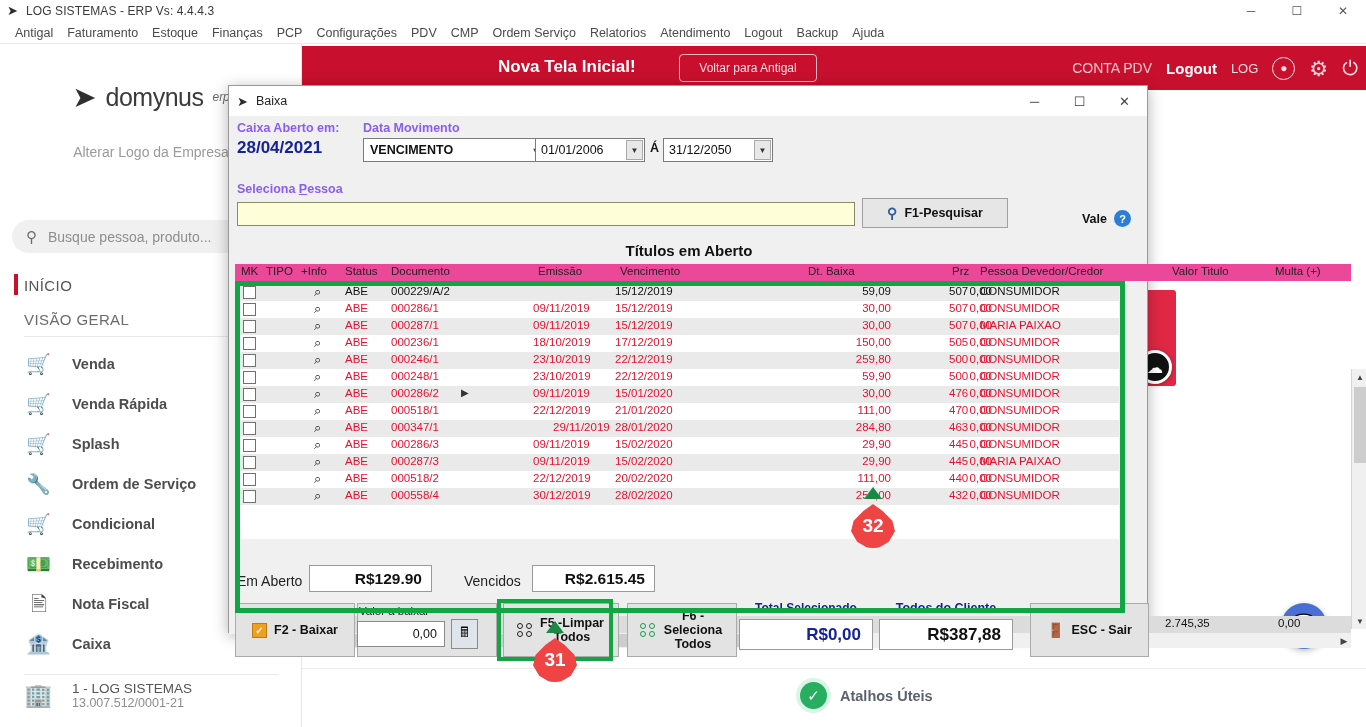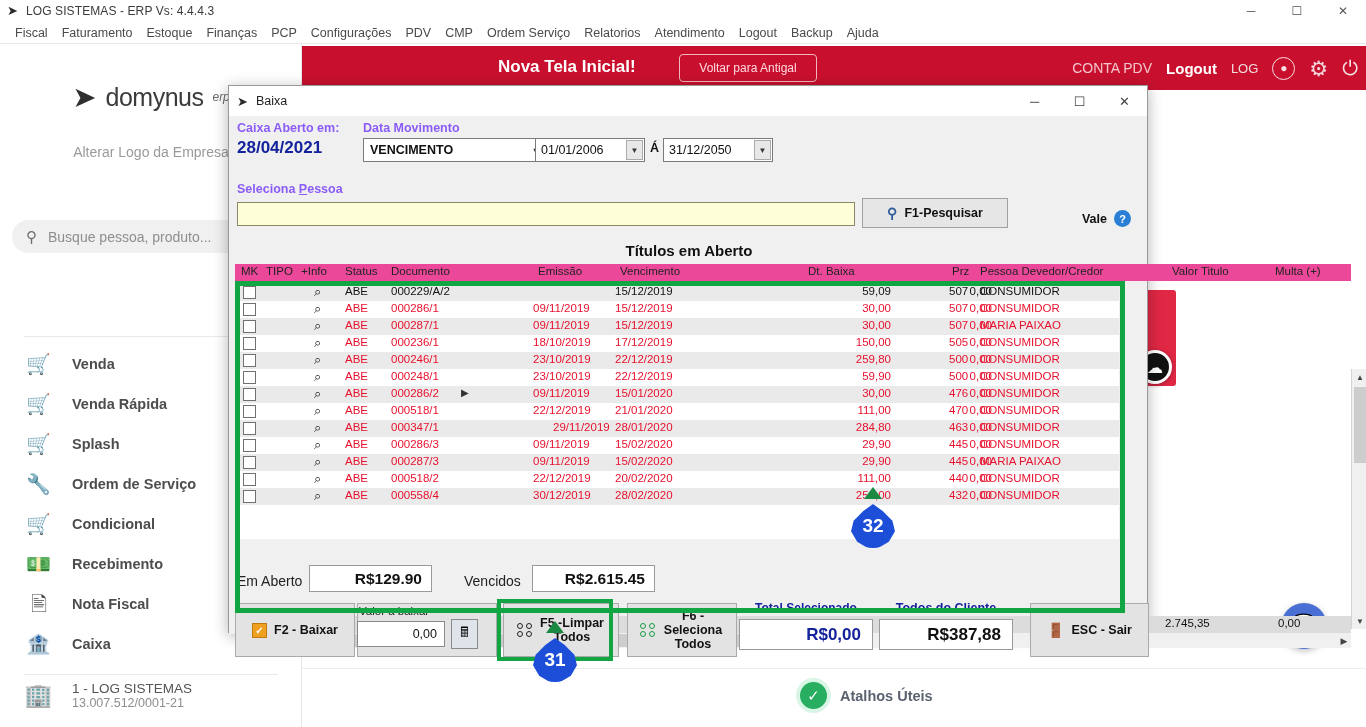--- a/index.html
+++ b/index.html
@@ -285,21 +285,21 @@
   .vc-val { position:absolute; left:650px; top:503px; width:134px; height:31px; background:#fff;
       border:1px solid #9a9a9a; display:flex; align-items:center; justify-content:flex-end;
       padding-right:11px; font-size:17px; font-weight:bold; color:#111; }
 
   
   .pin {
     position:absolute; width:44px; height:52px; z-index:20;
     display:flex; align-items:flex-end; justify-content:center;
   }
   .pin .teardrop {
-    width:44px; height:44px; background:#1d4ed8; border-radius:50% 50% 50% 50%/60% 60% 40% 40%;
+    width:44px; height:44px; background:#ef4444; border-radius:50% 50% 50% 50%/60% 60% 40% 40%;
     display:flex; align-items:center; justify-content:center;
     color:#fff; font-size:19px; font-weight:bold;
     clip-path: polygon(50% 0%, 72% 16%, 94% 38%, 100% 62%, 86% 86%, 62% 100%, 38% 100%, 14% 86%, 0% 62%, 6% 38%, 28% 16%);
   }
   .pin .tip {
     position:absolute; top:-9px; left:50%; margin-left:-9px;
     width:0;height:0;border-left:9px solid transparent;border-right:9px solid transparent;
     border-bottom:12px solid #1a8a42;
   }
   #pin31 { left:533px; top:630px; }
@@ -314,21 +314,21 @@
     <span class="winlogo">➤</span>
     <span class="wtitle">LOG SISTEMAS - ERP Vs: 4.4.4.3</span>
     <div class="wincontrols">
       <div>─</div>
       <div>☐</div>
       <div class="close">✕</div>
     </div>
   </div>
 
   <div class="menubar">
-    <span>Fiscal</span>
+    <span>Antigal</span>
     <span>Faturamento</span>
     <span>Estoque</span>
     <span>Finanças</span>
     <span>PCP</span>
     <span>Configurações</span>
     <span>PDV</span>
     <span>CMP</span>
     <span>Ordem Serviço</span>
     <span>Relatorios</span>
     <span>Atendimento</span>
@@ -361,20 +361,28 @@
       <span class="logo-txt">domynus</span>
       <span class="logo-sup">erp</span>
     </div>
     <div class="alterlogo">Alterar Logo da Empresa</div>
 
     <div class="searchbox">
       <span class="sicon">⚲</span>
       <span class="sph">Busque pessoa, produto...</span>
     </div>
 
+    <div class="navtop">
+      <div class="nrow active">
+        <span>INÍCIO</span>
+      </div>
+      <div class="nrow">
+        <span>VISÃO GERAL</span>
+      </div>
+    </div>
     <div class="divider" style="top:292px;"></div>
 
     <div class="navlist">
       <div class="navitem">
         <span class="nicon">🛒</span>
         <span class="nlabel">Venda</span>
       </div>
       <div class="navitem">
         <span class="nicon">🛒</span>
         <span class="nlabel">Venda Rápida</span>

